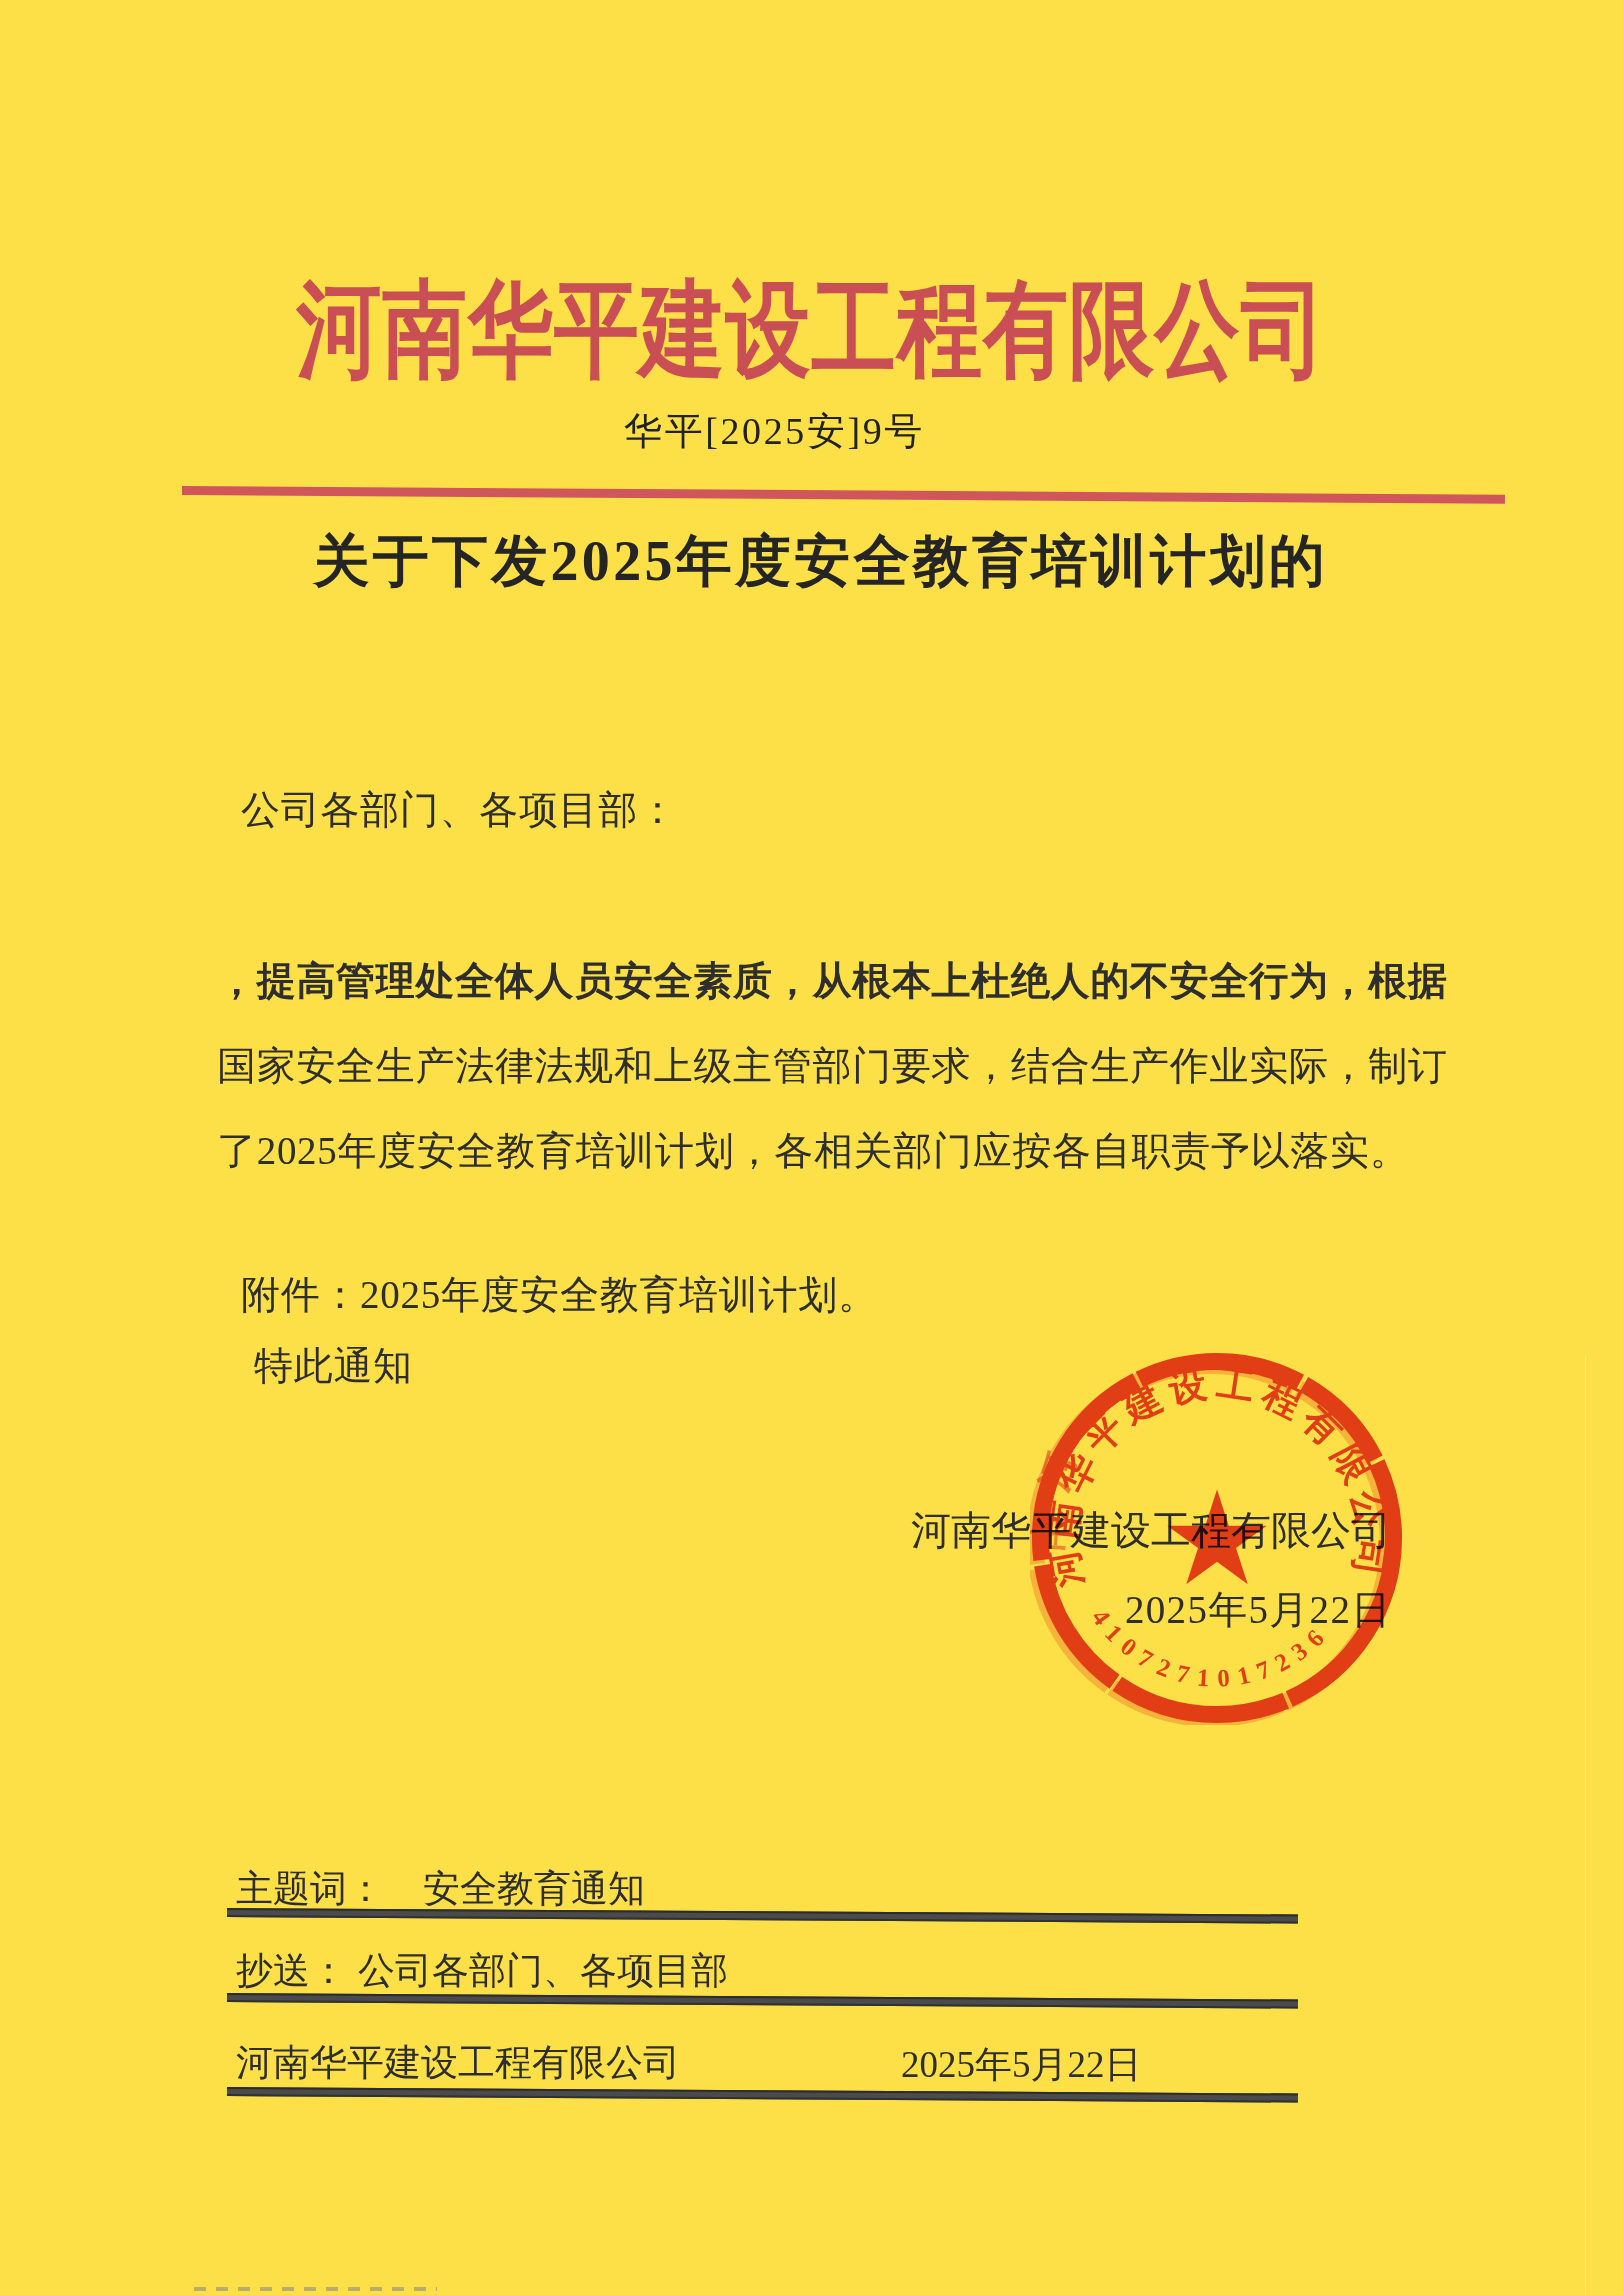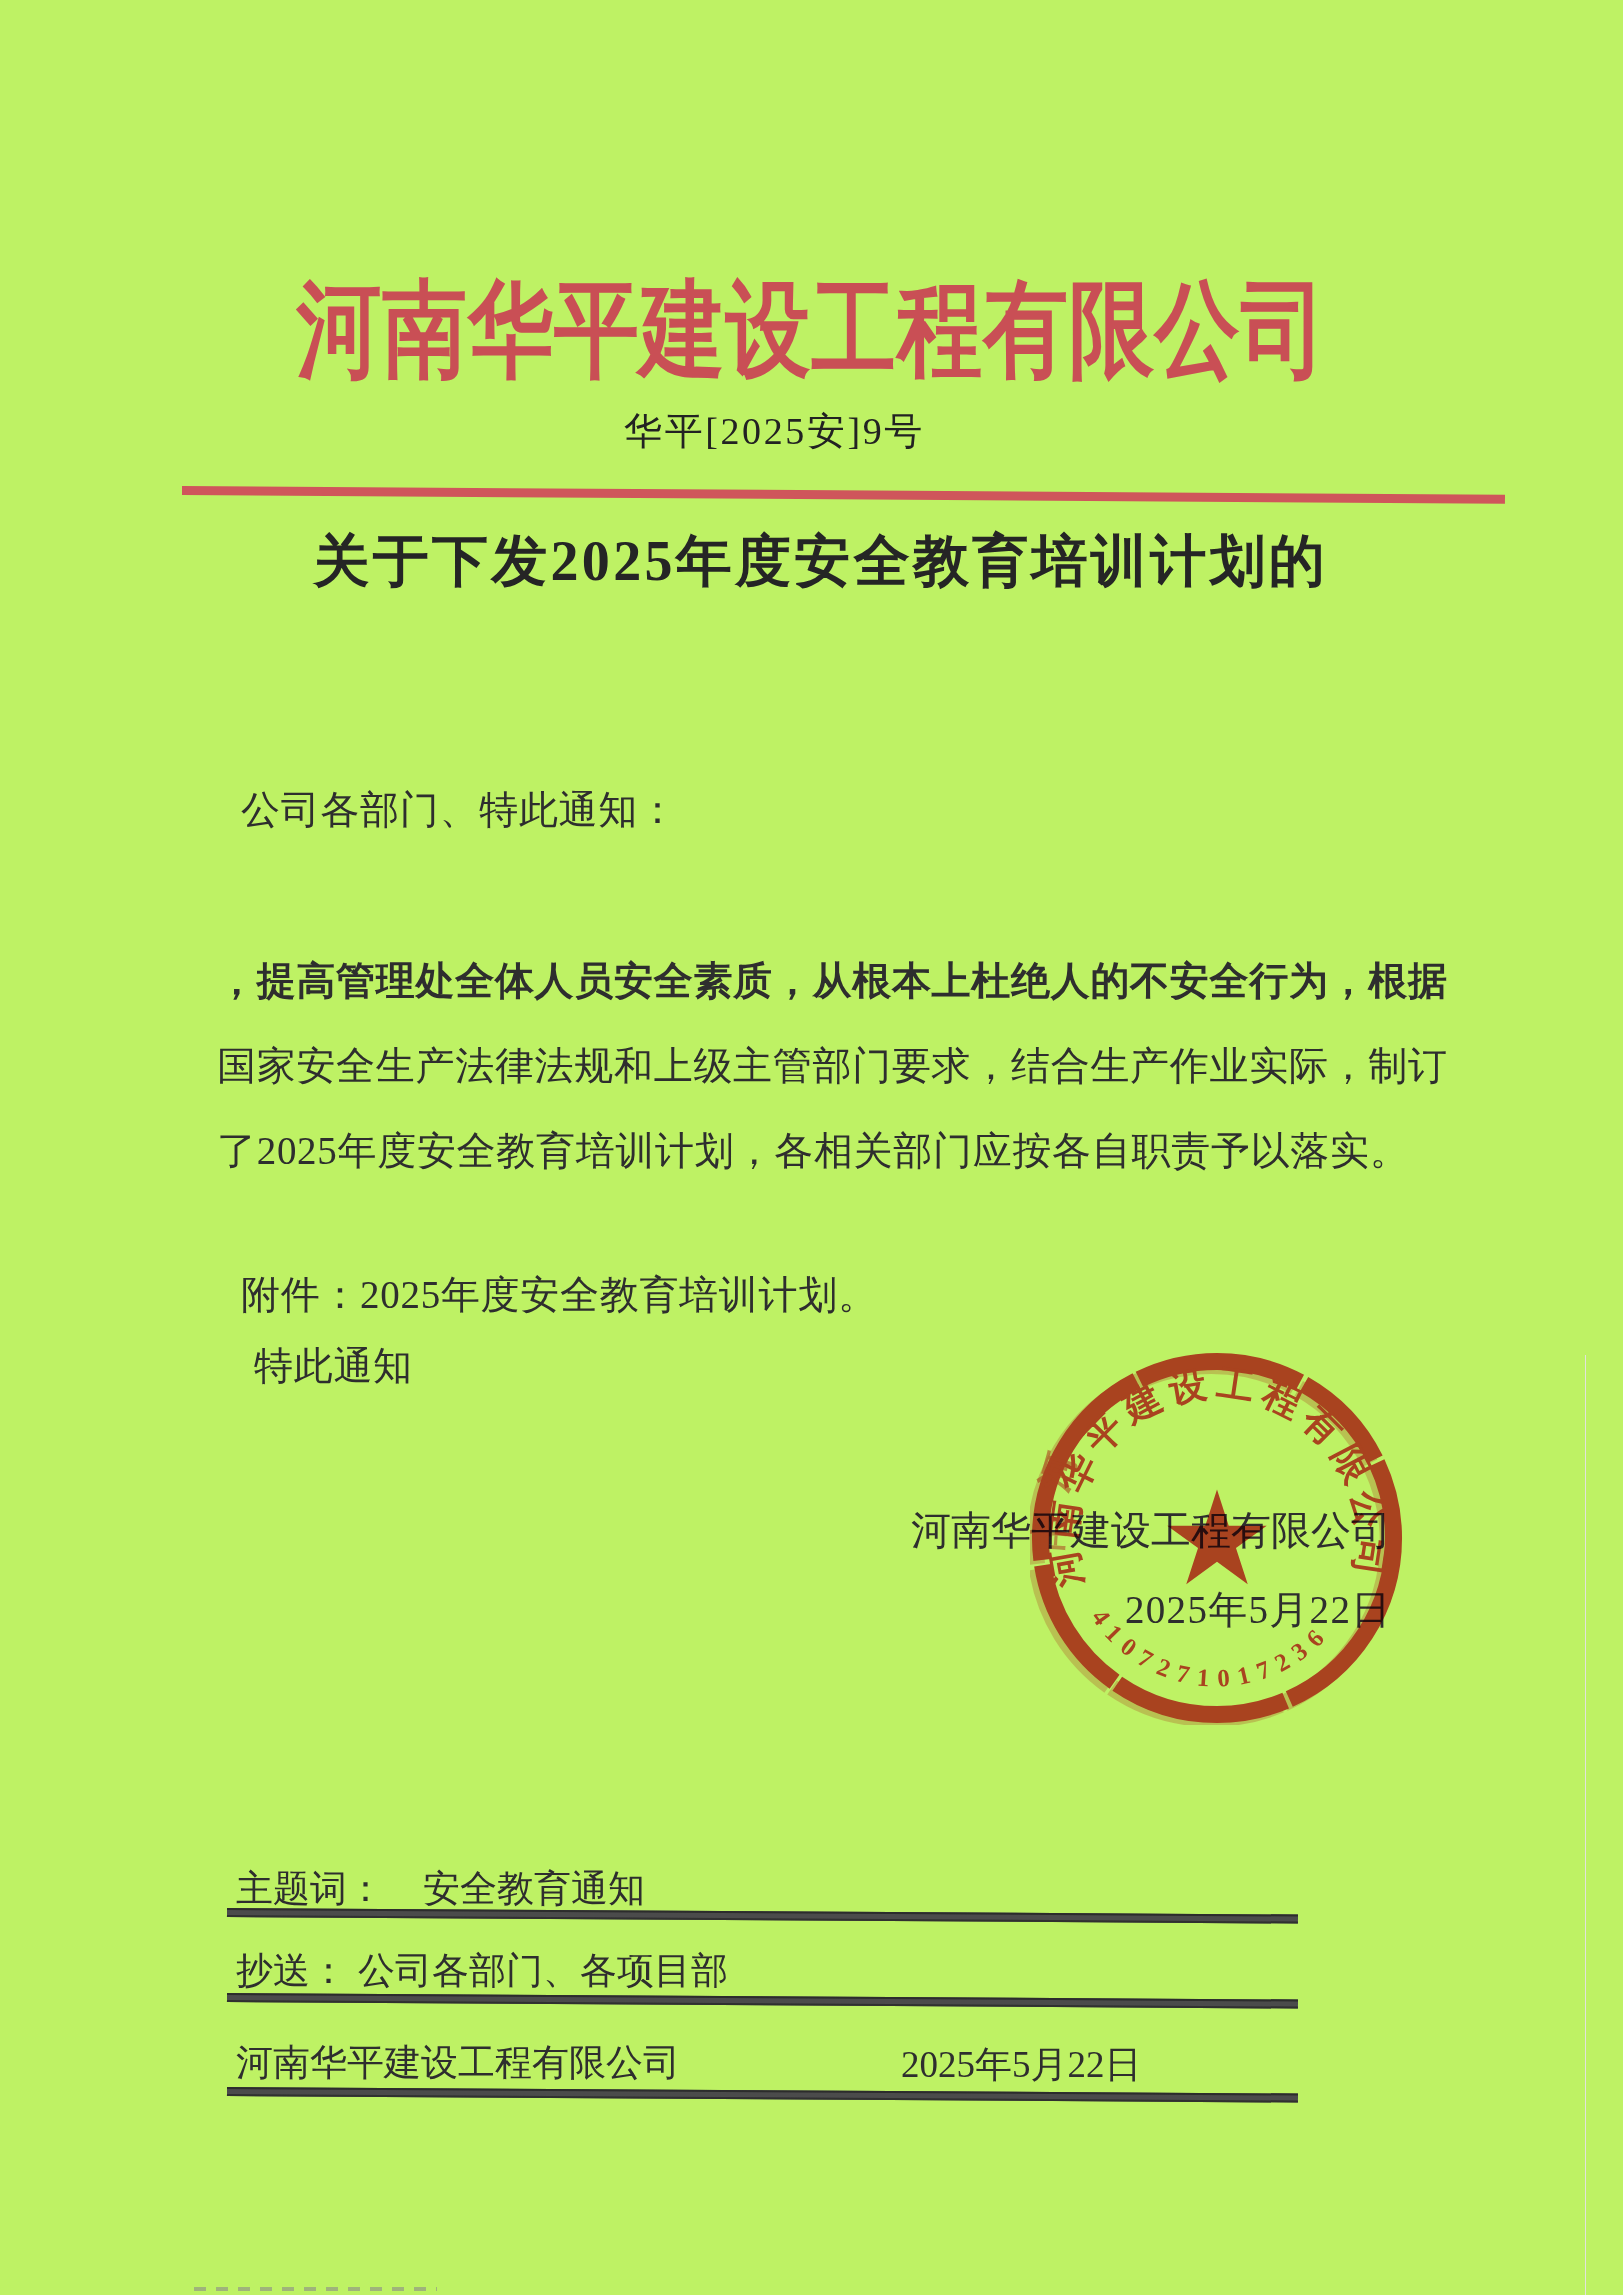--- a/index.html
+++ b/index.html
@@ -4,21 +4,21 @@
 <style>
   :root{
     --header-red:#c94f55;
     --rule-red:#cf565b;
     --stamp-red:#e23c43;
     --ink:#2e2e2e;
     --rule-dark:#4b4b4b;
   }
   html,body{margin:0;padding:0;background:#9a9a9a;}
   .page{
-    position:relative;width:1623px;height:2295px;background:#bef264;
+    position:relative;width:1623px;height:2295px;background:#fde047;
     overflow:hidden;font-family:"Liberation Serif", serif;color:var(--ink);
   }
   .abs{position:absolute;white-space:nowrap;}
   .centered{left:0;width:1623px;text-align:center;}
 
   .header-company{
     top:275px;font-size:106px;line-height:111px;font-weight:900;
     color:var(--header-red);letter-spacing:1.3px;transform:scaleX(0.80);
   }
   .doc-number{
@@ -84,21 +84,21 @@
 
   <div class="abs centered header-company">河南华平建设工程有限公司</div>
 
   <div class="abs centered doc-number">华平[2025安]9号</div>
 
   <div class="abs red-rule"></div>
 
   <div class="abs centered title1">关于下发2025年度安全教育培训计划的</div>
 
 
-  <div class="abs bodyline bl1">公司各部门、特此通知：</div>
+  <div class="abs bodyline bl1">公司各部门、各项目部：</div>
 
   <div class="abs bodyline bl3">，提高管理处全体人员安全素质，从根本上杜绝人的不安全行为，根据</div>
   <div class="abs bodyline bl4">国家安全生产法律法规和上级主管部门要求，结合生产作业实际，制订</div>
   <div class="abs bodyline bl5">了2025年度安全教育培训计划，各相关部门应按各自职责予以落实。</div>
 
   <div class="abs bodyline attach">附件：2025年度安全教育培训计划。</div>
 
   <div class="abs bodyline closing">特此通知</div>
 
   <div class="abs sig-company">河南华平建设工程有限公司</div>

